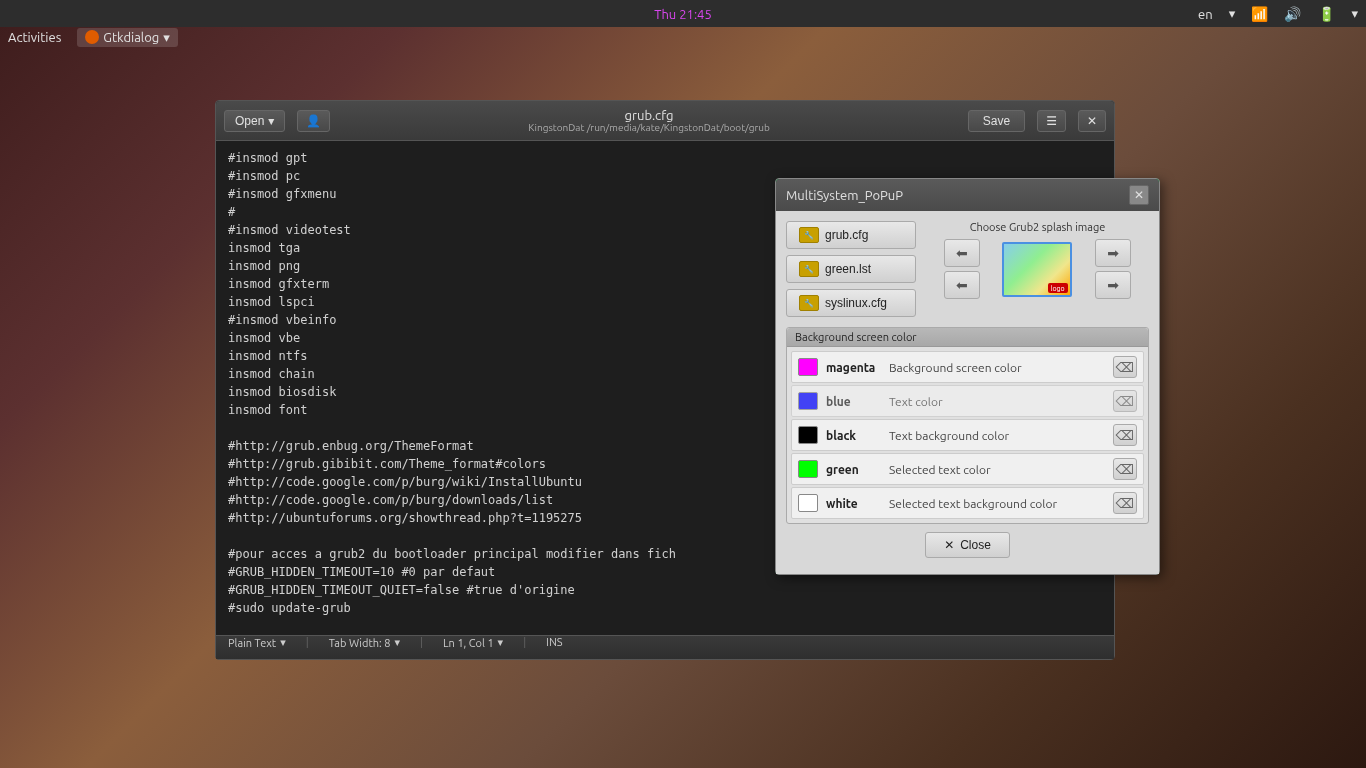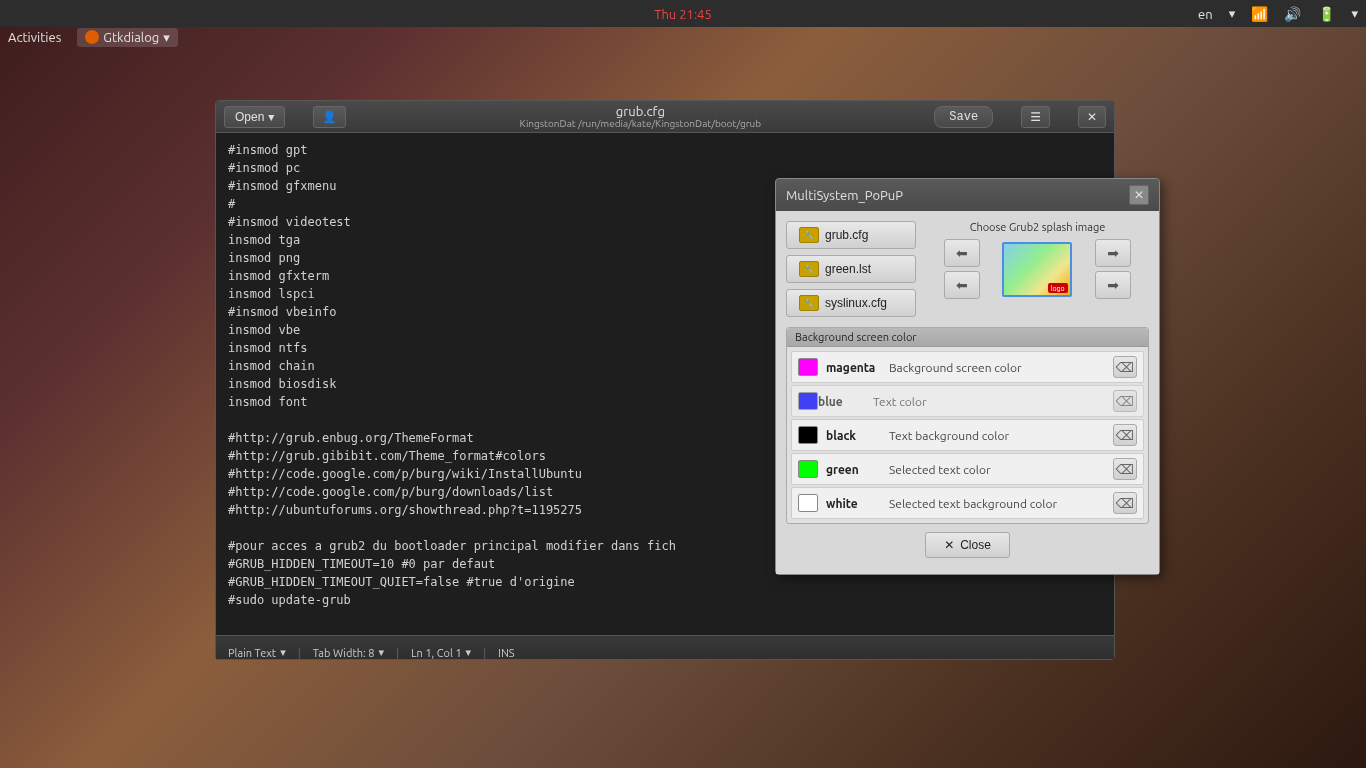--- a/index.html
+++ b/index.html
@@ -38,21 +38,21 @@
       display: flex;
       align-items: center;
       gap: 16px;
       margin-top: 47px;
     }
     .topbar-center {
       position: absolute;
       left: 50%;
       transform: translateX(-50%);
       font-size: 13px;
-      color: #ef4444;
+      color: #d946ef;
     }
     .topbar-right {
       display: flex;
       align-items: center;
       gap: 16px;
     }
     .topbar-icon {
       font-size: 14px;
     }
     .gtkdialog-label {
@@ -79,26 +79,26 @@
       width: 900px;
       height: 560px;
       background: #2b2b2b;
       border: 1px solid #555;
       border-radius: 4px;
       display: flex;
       flex-direction: column;
       z-index: 10;
     }
     .editor-titlebar {
-      height: 32px;
+      height: 40px;
       background: linear-gradient(180deg, #4a4a4a 0%, #3a3a3a 100%);
       display: flex;
       align-items: center;
       padding: 0 8px;
-      gap: 24px;
+      gap: 8px;
       border-bottom: 1px solid #555;
       border-radius: 4px 4px 0 0;
     }
     .editor-title-center {
       flex: 1;
       text-align: center;
       color: #e0e0e0;
       font-size: 13px;
     }
     .editor-subtitle {
@@ -114,26 +114,25 @@
       border-radius: 3px;
       color: #e0e0e0;
       padding: 3px 10px;
       cursor: pointer;
       font-size: 12px;
       gap: 4px;
     }
     .btn-save {
       background: linear-gradient(180deg, #5a5a5a 0%, #484848 100%);
       border: 1px solid #666;
-      border-radius: 8px;
+      border-radius: 3px;
       color: #e0e0e0;
       padding: 3px 14px;
       cursor: pointer;
       font-size: 12px;
-      font-family: Liberation Mono, monospace;
     }
     .btn-icon-only {
       background: linear-gradient(180deg, #5a5a5a 0%, #484848 100%);
       border: 1px solid #666;
       border-radius: 3px;
       color: #e0e0e0;
       padding: 3px 8px;
       cursor: pointer;
       font-size: 12px;
       margin-left: 4px;
@@ -147,23 +146,23 @@
       padding: 8px 12px;
       overflow: hidden;
       line-height: 1.5;
       white-space: pre;
     }
     .editor-statusbar {
       height: 24px;
       background: linear-gradient(180deg, #3a3a3a 0%, #2e2e2e 100%);
       border-top: 1px solid #555;
       display: flex;
-      align-items: flex-end;
+      align-items: flex-start;
       padding: 0 12px;
-      gap: 12px;
+      gap: 20px;
       color: #ccc;
       font-size: 11px;
     }
     .status-item {
       display: flex;
       align-items: center;
       gap: 4px;
     }
     .status-sep {
       color: #666;
@@ -350,20 +349,21 @@
       justify-content: center;
       cursor: pointer;
       font-size: 13px;
       color: #666;
     }
 
     
     .color-row-partial {
       display: flex;
       align-items: center;
+      gap: 8px;
       padding: 4px 6px;
       background: #f0f0f0;
       border: 1px solid #ccc;
       border-radius: 2px;
       opacity: 0.7;
     }
 
     
     .popup-footer {
       display: flex;

